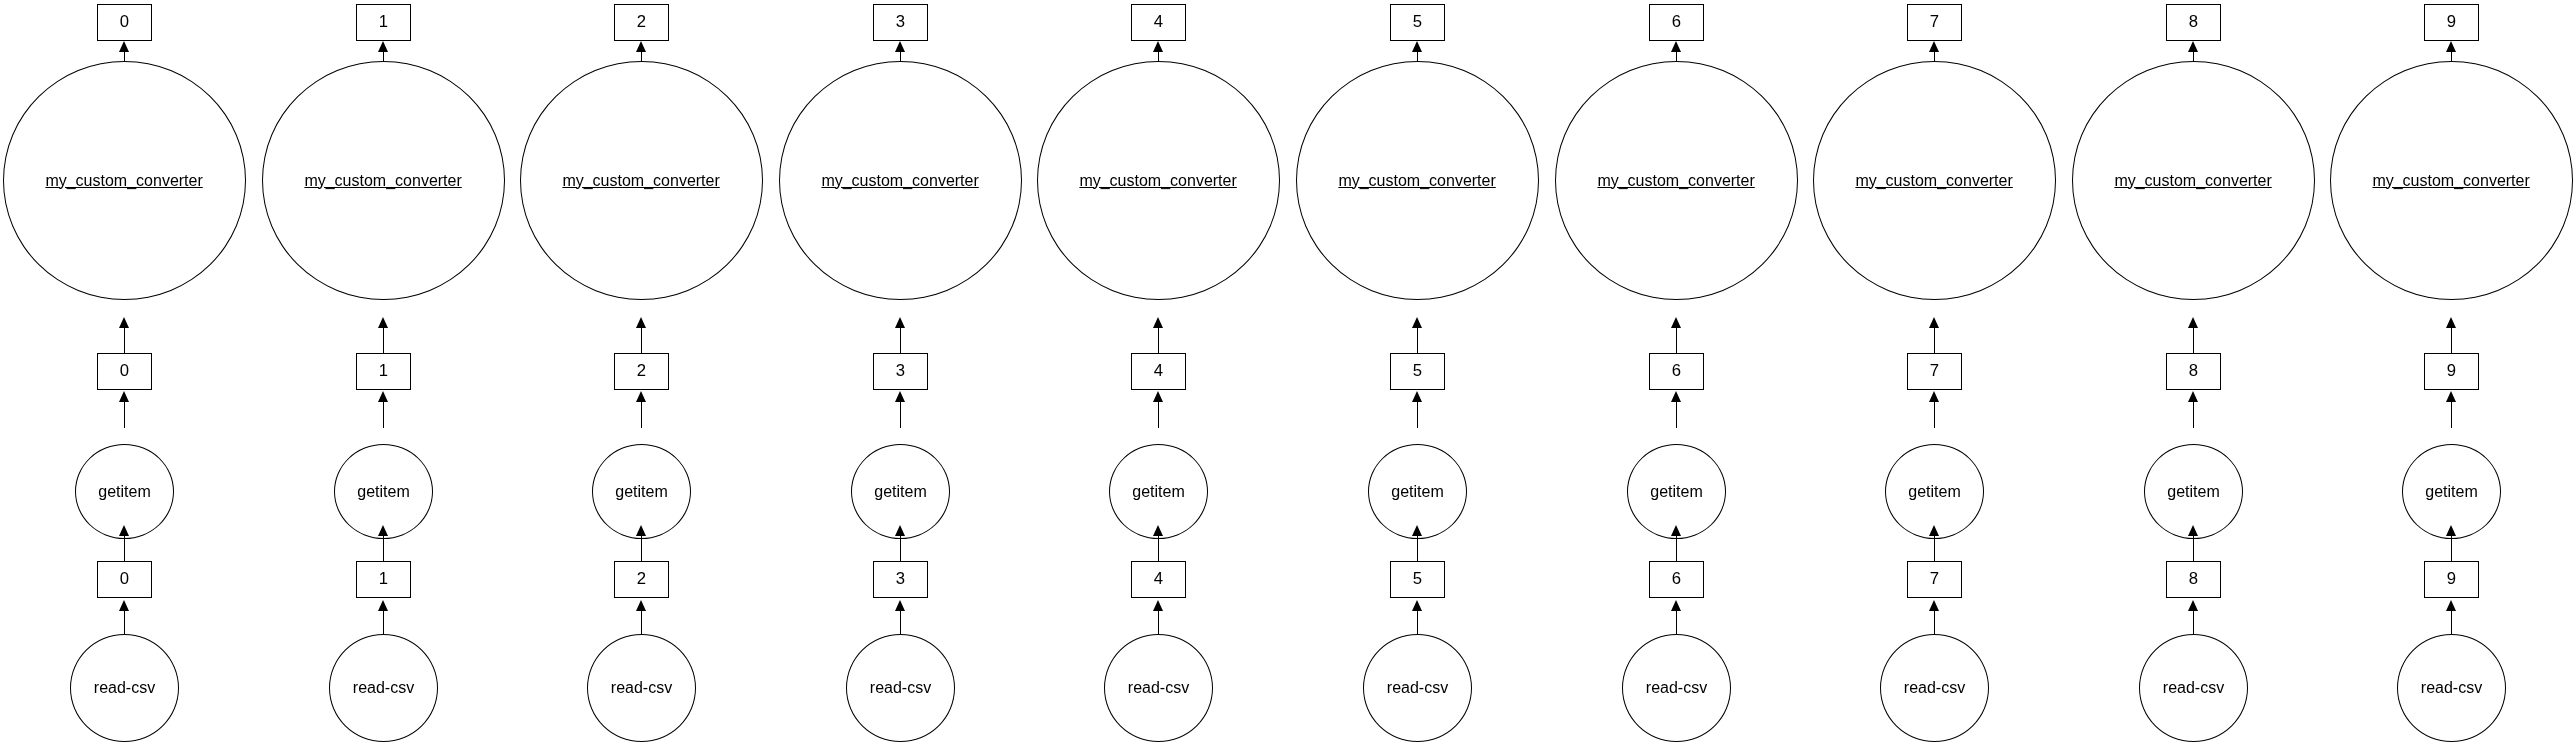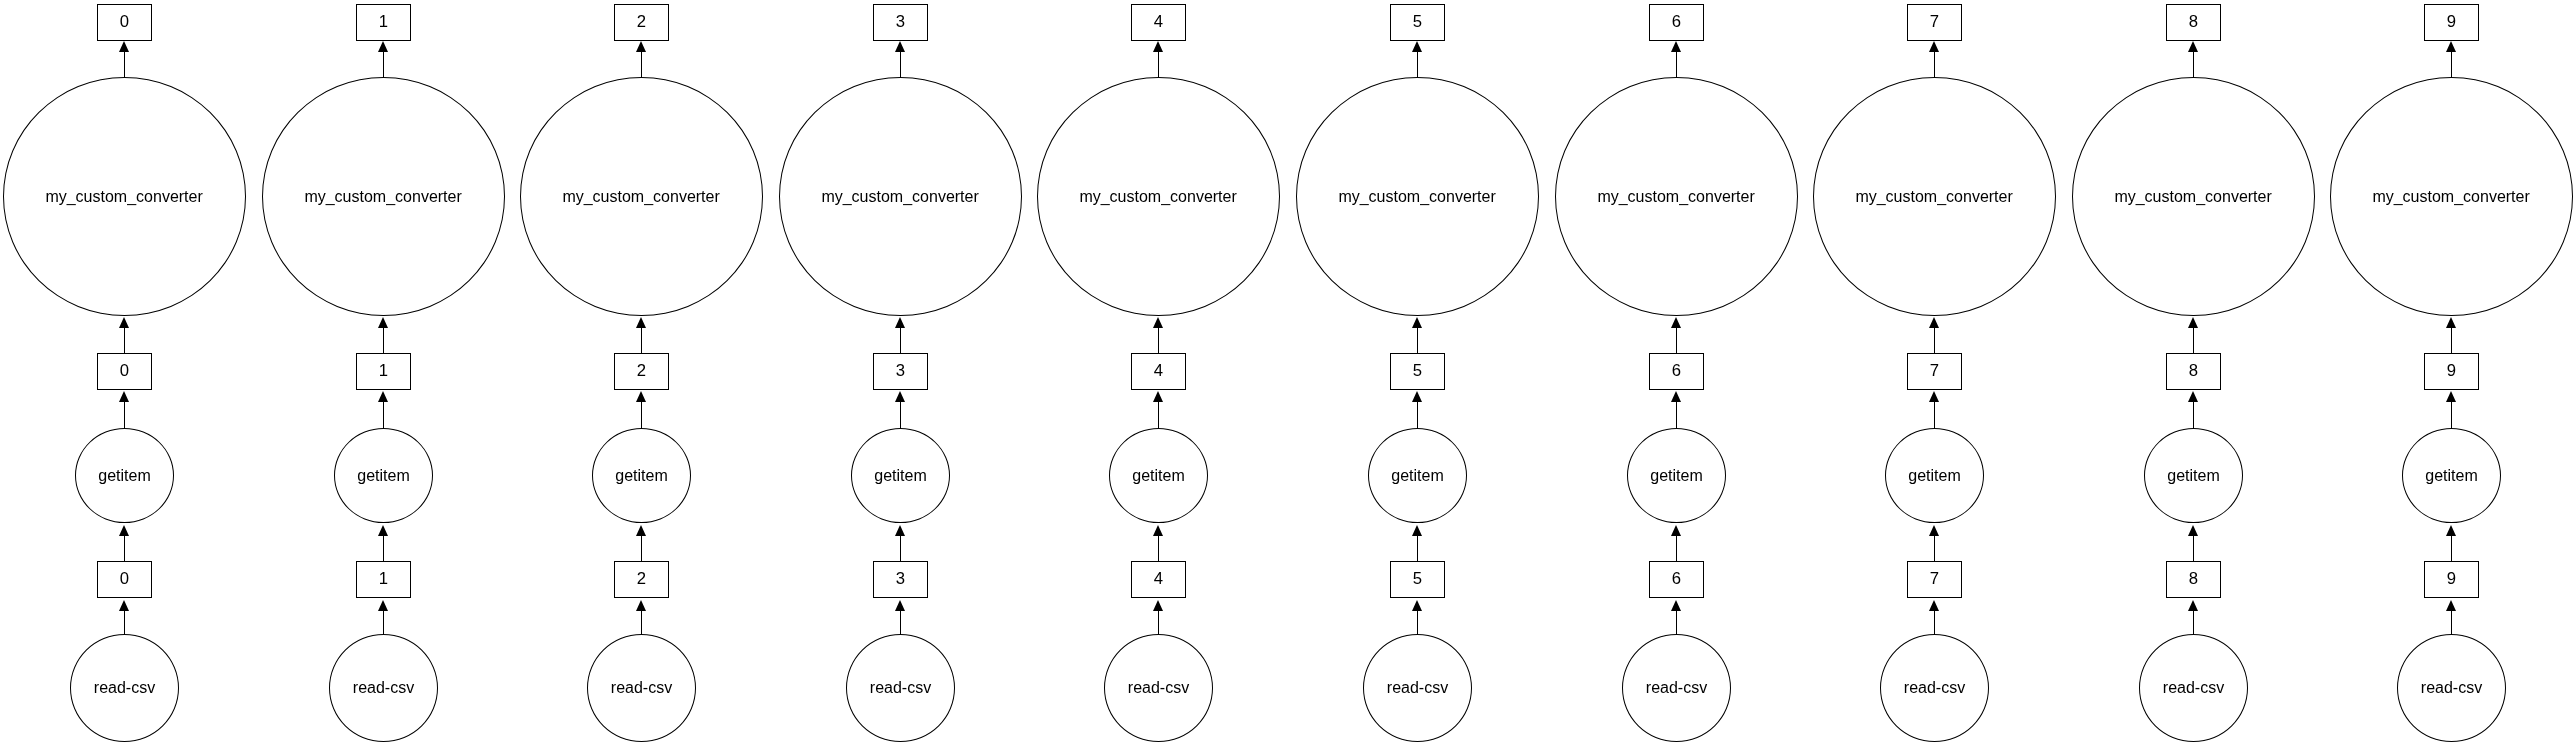--- a/index.html
+++ b/index.html
@@ -62,22 +62,22 @@
     align-items: center;
     justify-content: center;
     text-align: center;
   }
   .node span {
     font-size: 16px;
     line-height: 1;
     white-space: nowrap;
     color: var(--text);
   }
-  .node.converter { left: 7.6px;  top: 77px; width: 243px; height: 239px; }
-  .node.getitem   { left: 80px; top: 428px; width: 99px; height: 95px; }
+  .node.converter { left: 7.6px;  top: 61px; width: 243px; height: 239px; text-decoration: underline; }
+  .node.getitem   { left: 80px; top: 444px; width: 99px; height: 95px; }
   .node.reader    { left: 75px;  top: 634px; width: 109px; height: 108px; text-align: center; }
   
   .edge {
     position: absolute;
     left: 124px;
     width: 10.6px;
     display: flex;
     flex-direction: column;
     align-items: center;
   }

